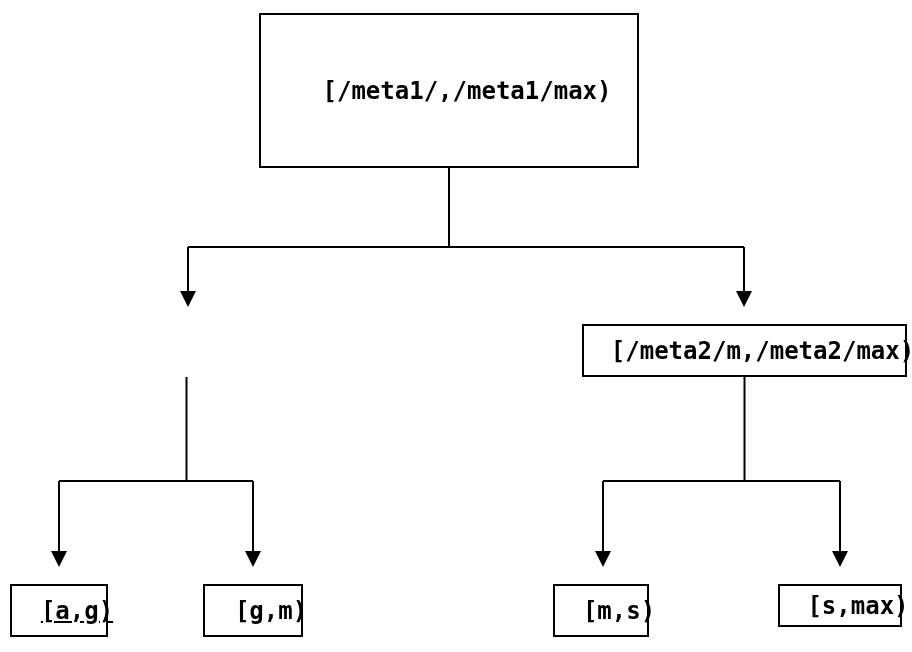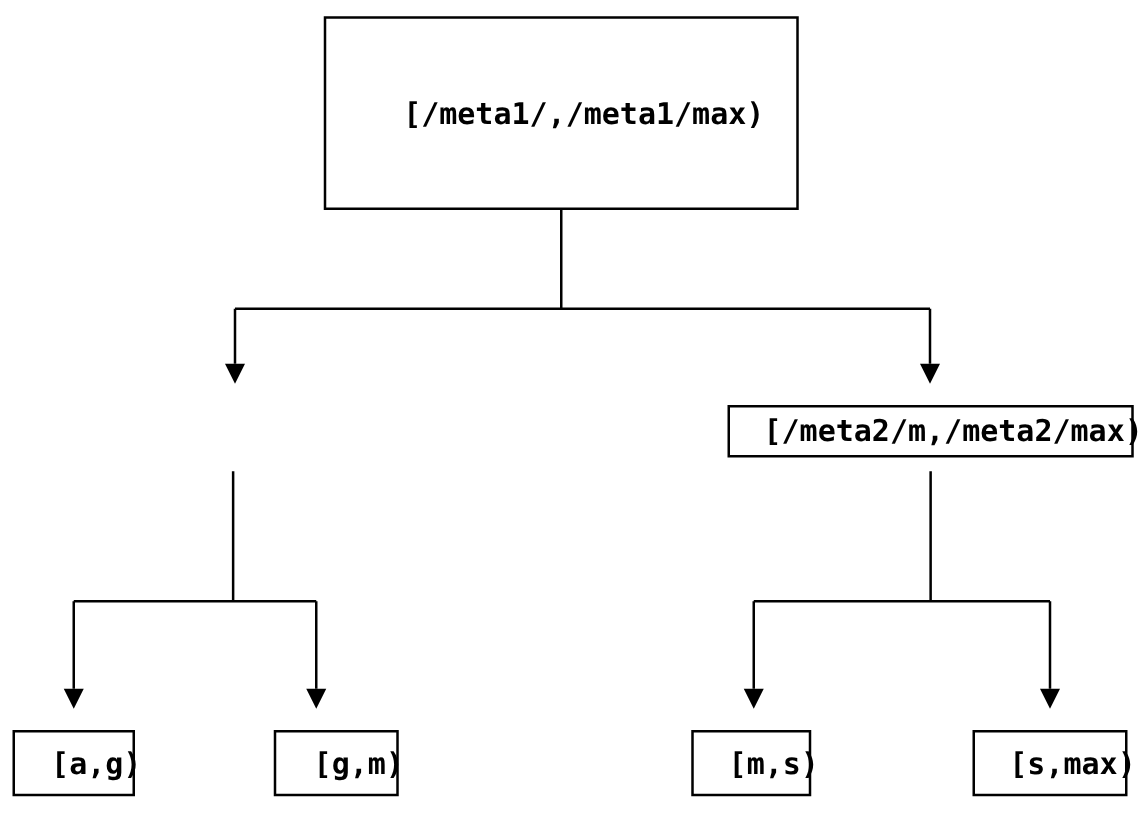--- a/index.html
+++ b/index.html
@@ -32,25 +32,25 @@
     justify-content: center;
     font-family: "DejaVu Sans Mono", "Liberation Mono", monospace;
     font-weight: 700;
     font-size: 24px;
     color: #000000;
     white-space: nowrap;
     padding-left: 36px;
   }
   .node-root      { left: 259px; top: 13px;  width: 380px; height: 155px; }
   .node-mid-left  { left: 23px;  top: 324px; width: 327px; height: 53px; }
-  .node-mid-right { left: 582px; top: 324px; width: 325px; height: 42px; }
-  .node-leaf-ag   { left: 10px;  top: 584px; width: 98px;  height: 53px; }
-  .node-leaf-gm   { left: 219px; top: 584px; width: 100px; height: 53px; }
+  .node-mid-right { left: 582px; top: 324px; width: 325px; height: 53px; }
+  .node-leaf-ag   { left: 10px;  top: 584px; width: 98px;  height: 53px; text-decoration: underline; }
+  .node-leaf-gm   { left: 203px; top: 584px; width: 100px; height: 53px; }
   .node-leaf-ms   { left: 553px; top: 584px; width: 96px; height: 53px; }
-  .node-leaf-smax { left: 778px; top: 584px; width: 124px; height: 53px; }
+  .node-leaf-smax { left: 778px; top: 584px; width: 124px; height: 43px; }
 </style>
 </head>
 <body>
 
 <div class="canvas">
 
   <svg class="edges-layer" width="912" height="652" viewBox="0 0 912 652" aria-hidden="true">
 
     <path d="M449 168 V247 M188 247 H744 M188 247 V291 M744 247 V291" stroke="#000000" stroke-width="2" fill="none"></path>
     <polygon points="180,291 196,291 188,307" fill="#000000"></polygon>

